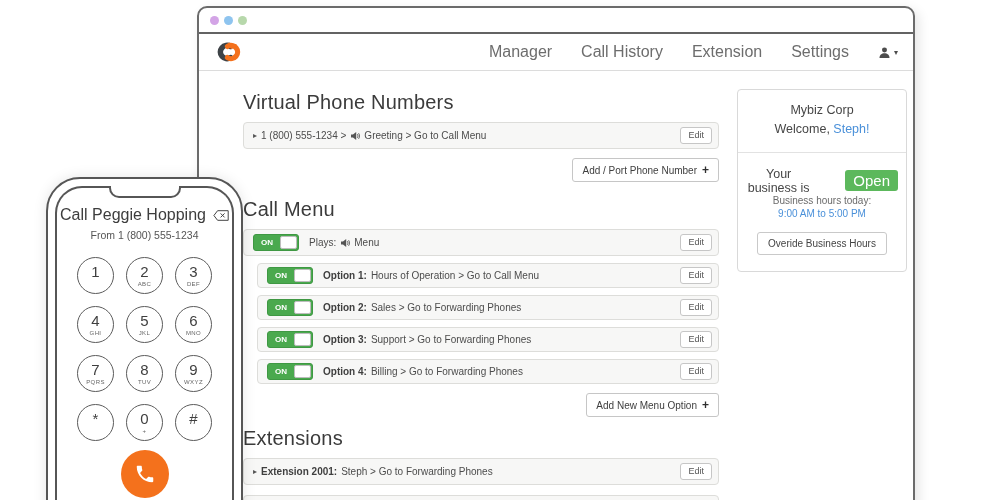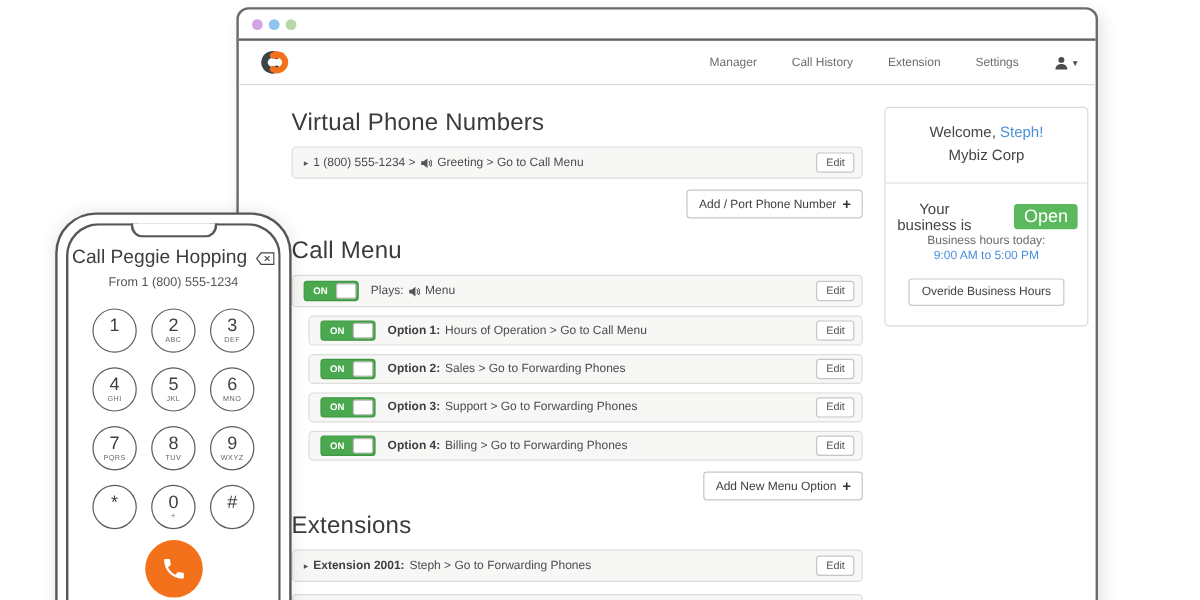--- a/index.html
+++ b/index.html
@@ -12,21 +12,21 @@
              background:#fff; border:2px solid #6b6b6b; border-radius:10px;
              box-shadow:4px 4px 12px rgba(0,0,0,.10); }
   .titlebar { height:26px; display:flex; align-items:center; gap:5px;
               padding-left:11px; border-bottom:2px solid #636363; }
   .dot { width:9px; height:9px; border-radius:50%; display:inline-block; }
 
   .navbar { height:37px; display:flex; align-items:center; padding:0 15px;
             border-bottom:1px solid #dcdcdc; }
   .logo { margin-right:auto; display:flex; align-items:center; }
   .navlinks { display:flex; align-items:center; gap:29px; }
-  .navlink { font-size:10px; color:#6d6d6d; cursor:pointer; text-decoration:none; }
+  .navlink { font-size:16px; color:#6d6d6d; cursor:pointer; text-decoration:none; }
   .usermenu { display:flex; align-items:center; gap:3px; cursor:pointer; }
   .caret { font-size:8px; color:#4c4c4c; }
 
   
   .content { display:flex; gap:18px; padding:0 6px 0 44px; }
   .main { flex:1; min-width:0; }
   .sec-h { font-size:20px; font-weight:400; color:#3b3b3b; letter-spacing:.2px; margin:16px 0 8px; }
   .sec-h.first { margin-top:20px; }
 
   .row { background:#f7f7f6; border:1px solid #ddddda; border-radius:4px;
@@ -238,22 +238,22 @@
             <b>Extension 3001:</b>
             <span>Peter &gt; Go to Forwarding Phones</span>
           </span>
           <button class="edit">Edit</button>
         </div>
 
       </div>
 
       <aside class="card">
         <div class="blk1">
+          <div>Mybiz Corp</div>
           <div><span>Welcome, </span><span class="name">Steph!</span></div>
-          <div>Mybiz Corp</div>
         </div>
         <div class="blk2">
           <div class="statusline">
             <span>Your business is</span>
             <span class="badge">Open</span>
           </div>
           <div class="hours-label">Business hours today:</div>
           <div class="hours-value">9:00 AM to 5:00 PM</div>
           <button class="override">Overide Business Hours</button>
         </div>

